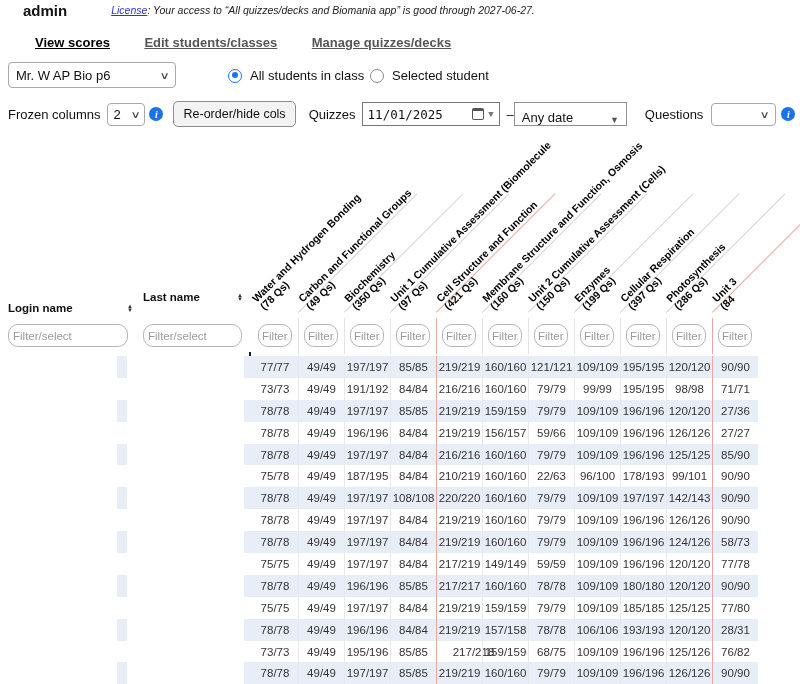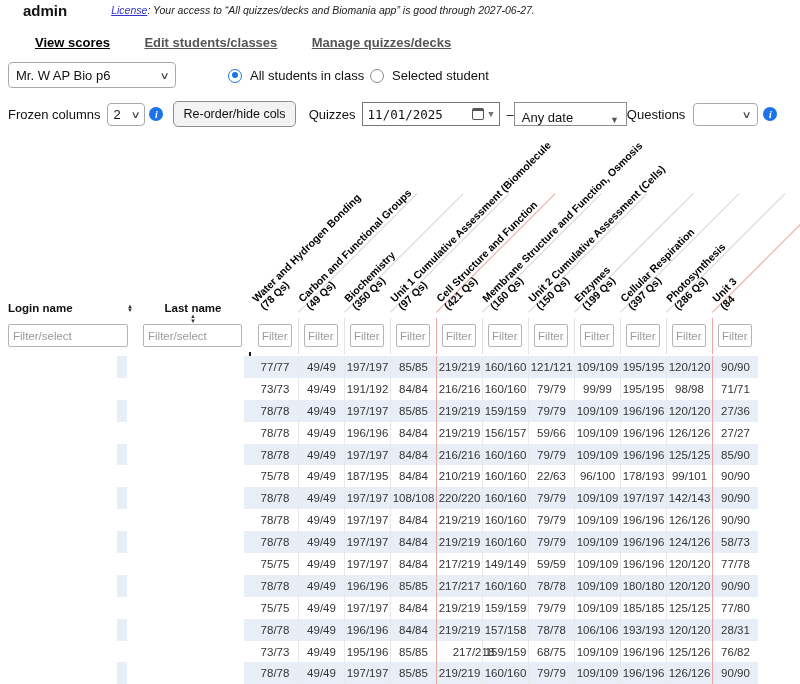--- a/index.html
+++ b/index.html
@@ -32,21 +32,21 @@
   .cal{width:10px;height:8px;border:1px solid #555;border-top:3px solid #555;border-radius:2px;display:inline-block;}
   .tri{color:#777;font-size:9px;}
   .refresh-glyph{color:#1a73e8;font-size:18px;font-weight:bold;line-height:14px;}
   .refresh-label{font-size:6.5px;color:#111;}
   
   .colhead{font-size:11.5px;font-weight:bold;display:flex;align-items:center;justify-content:space-between;}
   .sort{display:inline-flex;flex-direction:column;line-height:4.5px;font-size:6px;color:#333;}
   .diag-inner{position:absolute;left:0;bottom:0;transform-origin:left bottom;transform:rotate(-45deg);
       white-space:nowrap;font-size:10.5px;font-weight:bold;line-height:11px;color:#000;}
   .diag-line{position:absolute;height:1px;transform-origin:left top;transform:rotate(-45deg);}
-  .finput{box-sizing:border-box;border:1px solid #b5b5b5;border-radius:2px;height:23px;font-size:11.5px;
+  .finput{box-sizing:border-box;border:1px solid #b5b5b5;border-radius:10px;height:23px;font-size:11.5px;
       padding:0 4px;color:#333;font-family:"Liberation Sans",sans-serif;}
   .finput::placeholder{color:#9a9a9a;}
   .colsep{position:absolute;top:318px;height:36px;width:1px;}
   
   #rows{position:absolute;left:0;top:356px;width:800px;height:328px;overflow:hidden;}
   .trow{position:relative;width:758px;height:21.9px;}
   .redact{position:absolute;top:0;height:100%;background:#fff;}
   .cells{position:absolute;left:252px;top:0;height:100%;display:flex;}
   .cell{box-sizing:border-box;width:46px;height:100%;display:flex;align-items:center;justify-content:center;
         font-size:11.5px;color:#333;border-left:1px solid #e9e9e9;}
@@ -97,21 +97,21 @@
       <span style="display:flex;align-items:center;gap:4px;">
         <span class="cal"></span>
         <span class="tri">▼</span>
       </span>
     </span>
     <span class="lbl" style="margin-left:7px;">–</span>
     <span class="sel" style="width:113px;height:24px;border-radius:0;border-color:#8f8f8f;align-items:flex-end;">
       <span>Any date</span>
       <span class="tri" style="color:#555;">▼</span>
     </span>
-    <span class="lbl" style="">Questions</span>
+    <span class="lbl" style="margin-left:18px;">Questions</span>
     <span class="sel" style="margin-left:8px;width:65px;height:23px;">
       <span></span>
       <span class="chev">∨</span>
     </span>
     <span class="info" style="margin-left:5px;">i</span>
   </div>
 
 
   <div id="diagArea">
       <div style="position: absolute; left: 266px; top: 312px; width: 0px; height: 0px;">
@@ -192,21 +192,21 @@
       </div>
     </div>
 
   <div class="abs colhead" style="left:8px;top:302px;width:125px;">
     <span>Login name</span>
     <span class="sort">
         <span>▲</span>
         <span>▼</span>
       </span>
   </div>
-  <div class="abs colhead" style="left:143px;top:302px;width:100px;flex-direction:column;">
+  <div class="abs colhead" style="left:143px;top:291px;width:100px;">
     <span>Last name</span>
     <span class="sort">
         <span>▲</span>
         <span>▼</span>
       </span>
   </div>
 
   <input class="abs finput" style="left: 8px; top: 324px; width: 120px;" placeholder="Filter/select">
   <input class="abs finput" style="left: 143px; top: 324px; width: 99px;" placeholder="Filter/select">
   <div id="filterArea">

